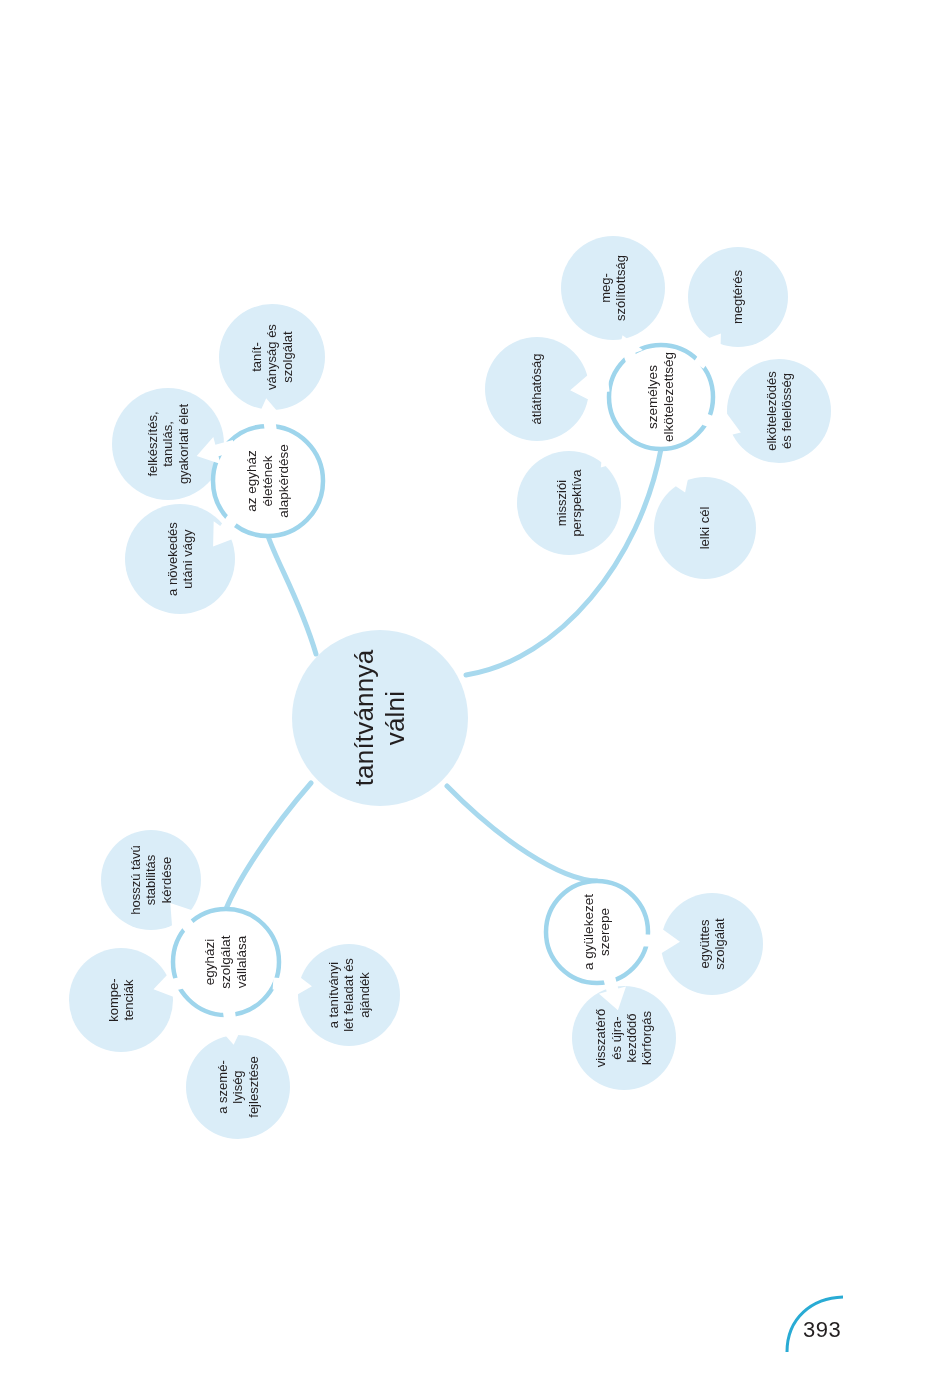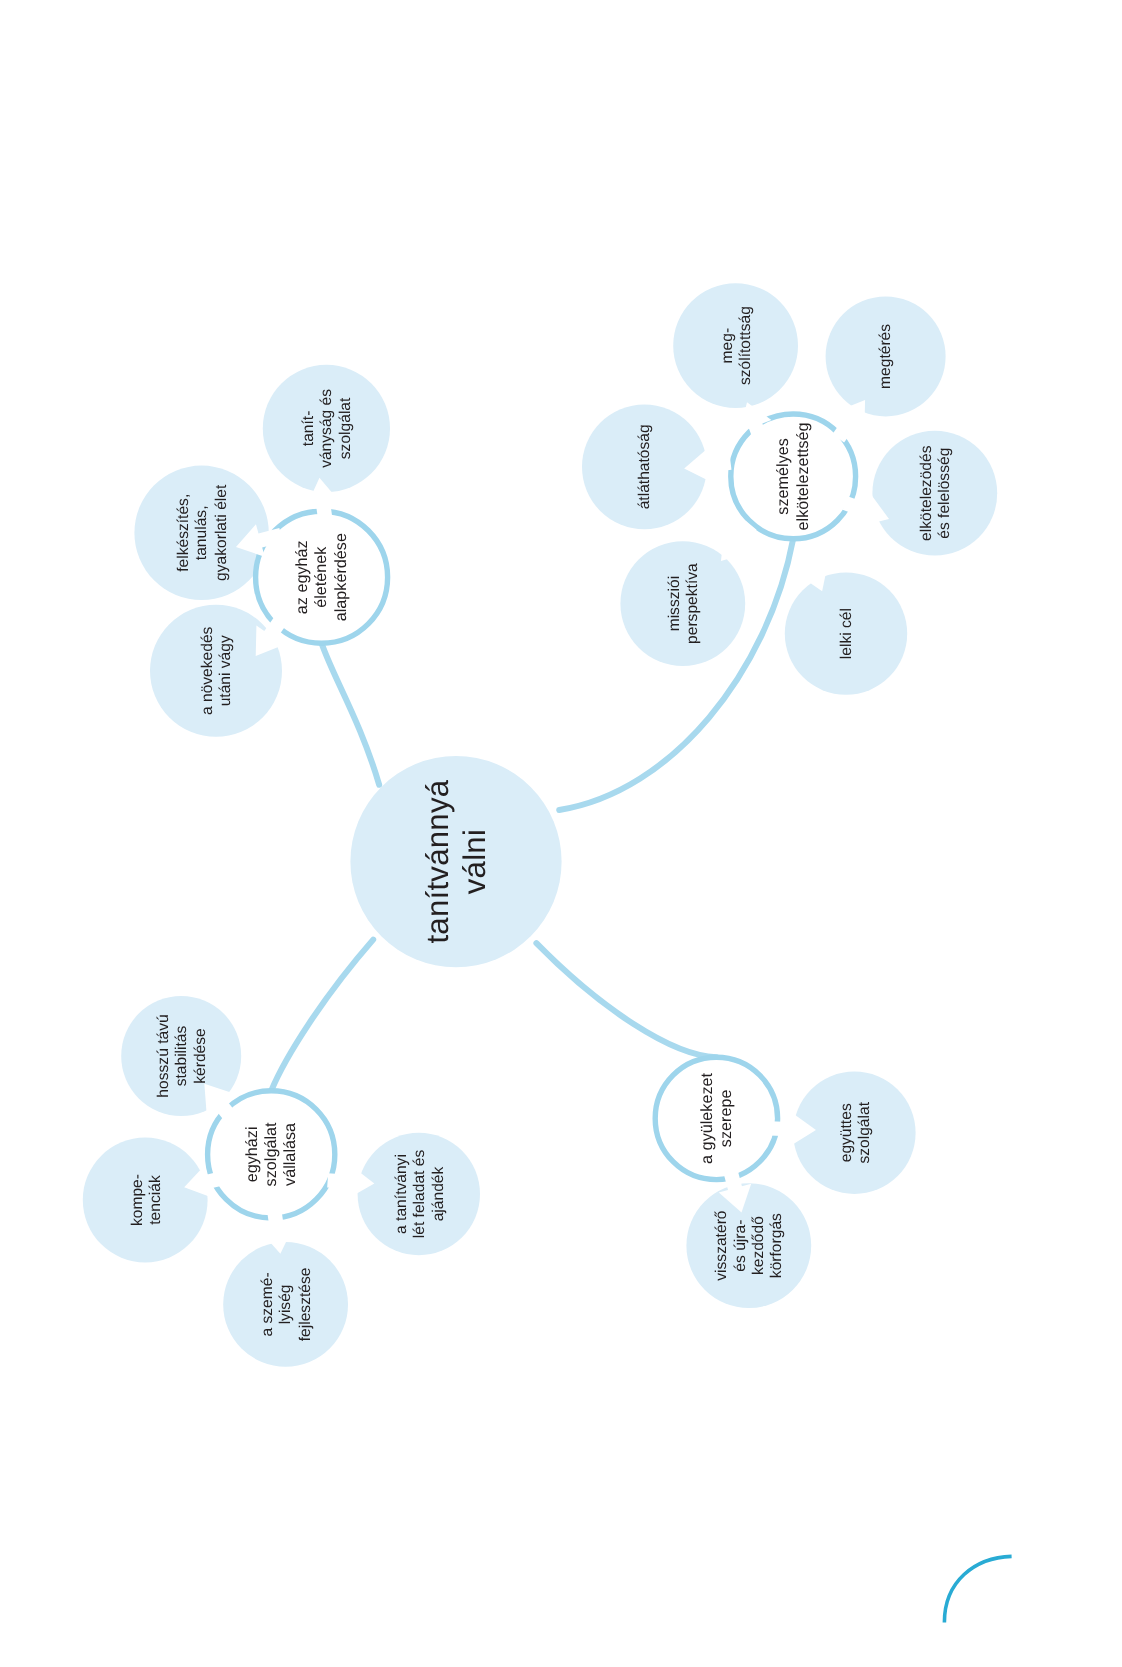--- a/index.html
+++ b/index.html
@@ -220,13 +220,16 @@
     <div class="node-label rot hub-label" style="left:597px; top:932px; width:92px; height:92px;">a gyülekezet
 szerepe</div>
     <div class="node-label rot leaf-label" style="left:712px; top:944px; width:92px; height:92px;">együttes
 szolgálat</div>
     <div class="node-label rot leaf-label" style="left:624px; top:1038px; width:94px; height:94px;">visszatérő
 és újra-
 kezdődő
 körforgás</div>
   </div>
 
+  <div id="page-number-wrap">
+    <div id="page-number">393</div>
+  </div>
 </div>
 
 </body></html>

